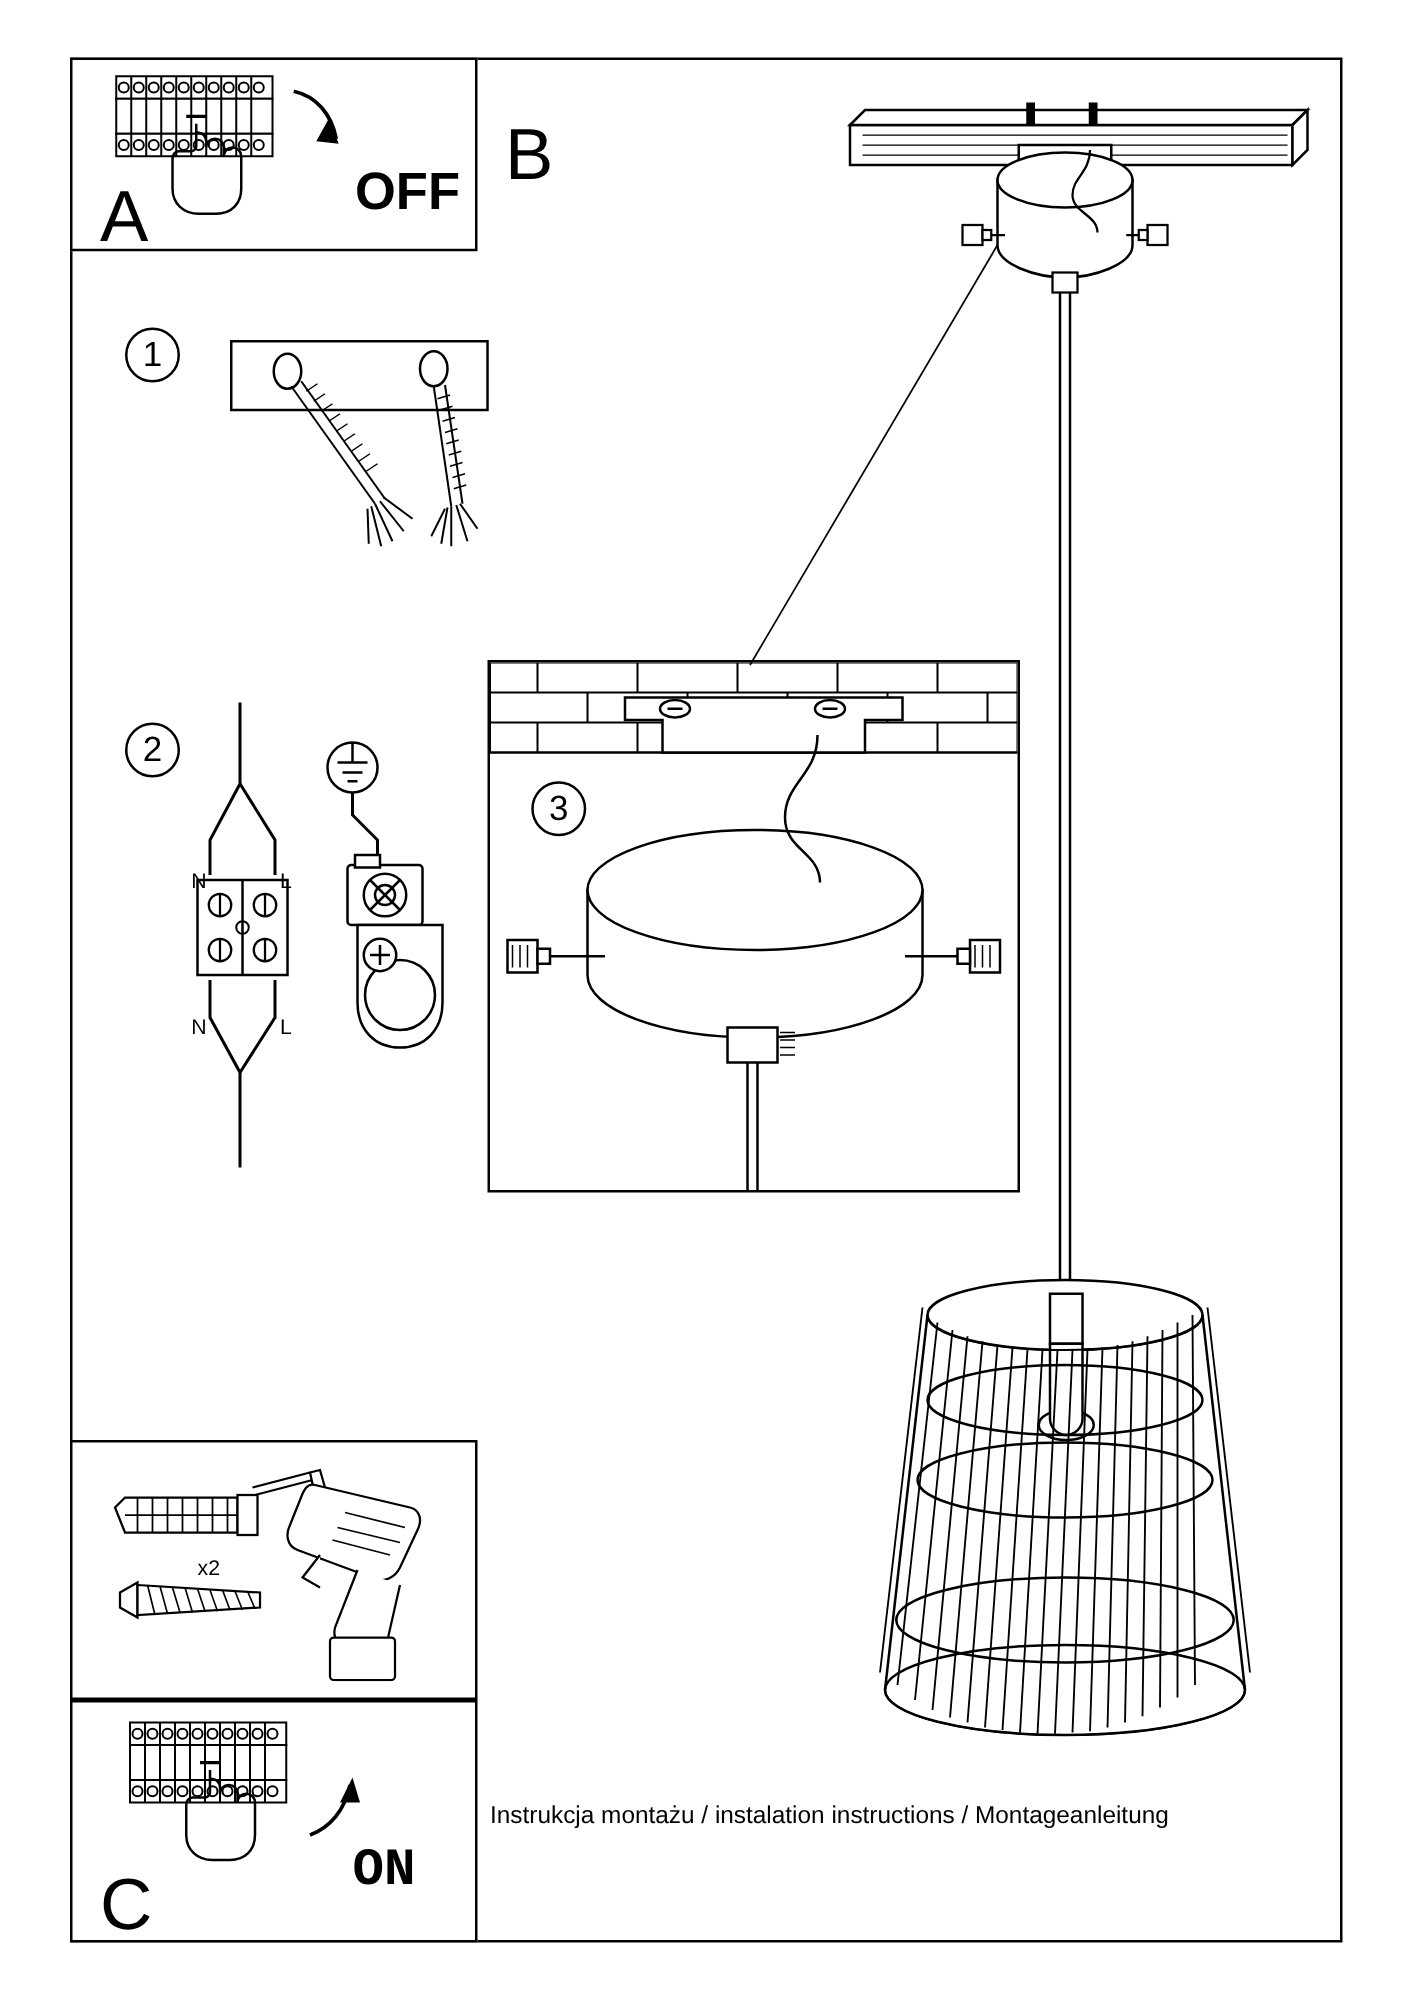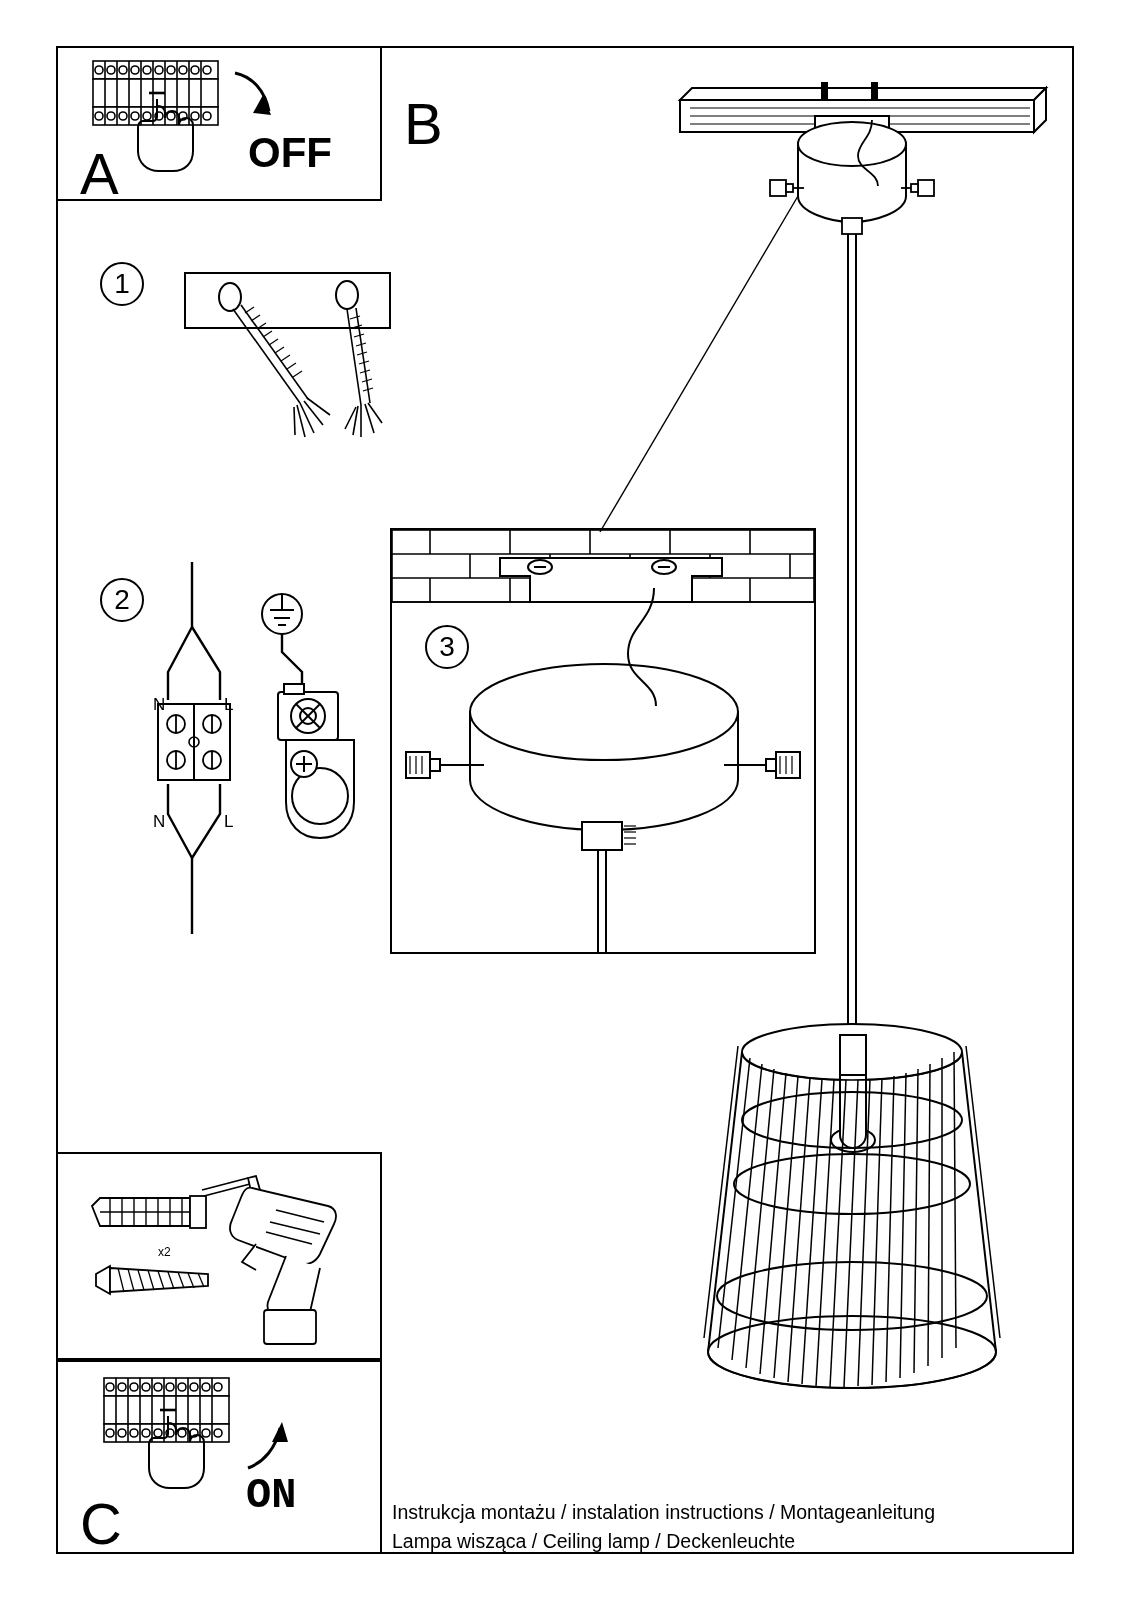--- a/index.html
+++ b/index.html
@@ -39,20 +39,21 @@
     white-space: pre;
   }
   .big-letter {
     font-size: 58px;
     font-weight: 400;
     letter-spacing: 0;
   }
   .word {
     font-size: 42px;
     font-weight: 700;
+    margin-left: 36px;
   }
   .small {
     font-size: 17px;
   }
   .tiny {
     font-size: 15px;
   }
   .circnum {
     position: absolute;
     width: 44px;
@@ -62,21 +63,21 @@
     box-sizing: border-box;
     display: flex;
     align-items: center;
     justify-content: center;
     font-size: 28px;
     background: #fff;
   }
   .footer {
     position: absolute;
     left: 392px;
-    top: 1498px;
+    top: 1438px;
     font-size: 19.5px;
     line-height: 29px;
   }
   svg { display: block; }
   .svgwrap { position: absolute; }
 </style>
 </head>
 <body>
 
 <div id="sheet">
@@ -469,21 +470,21 @@
         <rect x="184" y="140" width="52" height="34" rx="3"></rect>
         <path d="M176 74 L162 92 L176 100"></path>
       </g>
       <g stroke="#000" stroke-width="1.4" fill="none">
         <line x1="196" y1="40" x2="244" y2="52"></line>
         <line x1="190" y1="52" x2="240" y2="64"></line>
         <line x1="186" y1="62" x2="232" y2="74"></line>
       </g>
     </svg>
   </div>
-  <div class="lbl tiny" style="left:158px; top:1245px; font-size:12px;">x2</div>
+  <div class="lbl tiny" style="left:158px; top:1245px; font-size:17px;">x2</div>
 
   <div class="box" style="left:56px; top:1360px; width:326px; height:194px;">
   </div>
   <div class="lbl big-letter" style="left:80px; top:1490px;">C</div>
   <div class="lbl word" style="left:246px; top:1472px;font-family:Liberation Mono, monospace;">ON</div>
 
   <div class="svgwrap" style="left:96px; top:1372px;">
     <svg width="240" height="135" viewBox="0 0 240 135">
       <g fill="none" stroke="#000" stroke-width="1.6">
         <rect x="8" y="6" width="125" height="18" fill="#fff"></rect>
@@ -529,16 +530,15 @@
       </g>
       <g fill="none" stroke="#000" stroke-width="3">
         <path d="M152 96 C168 90 180 76 184 56"></path>
         <path d="M176 70 L186 50 L192 70 Z" fill="#000" stroke="none"></path>
       </g>
     </svg>
   </div>
 
   <div class="footer">
     <div>Instrukcja montażu / instalation instructions / Montageanleitung</div>
-    <div>Lampa wisząca / Ceiling lamp  / Deckenleuchte</div>
   </div>
 
 </div>
 
 </body></html>

